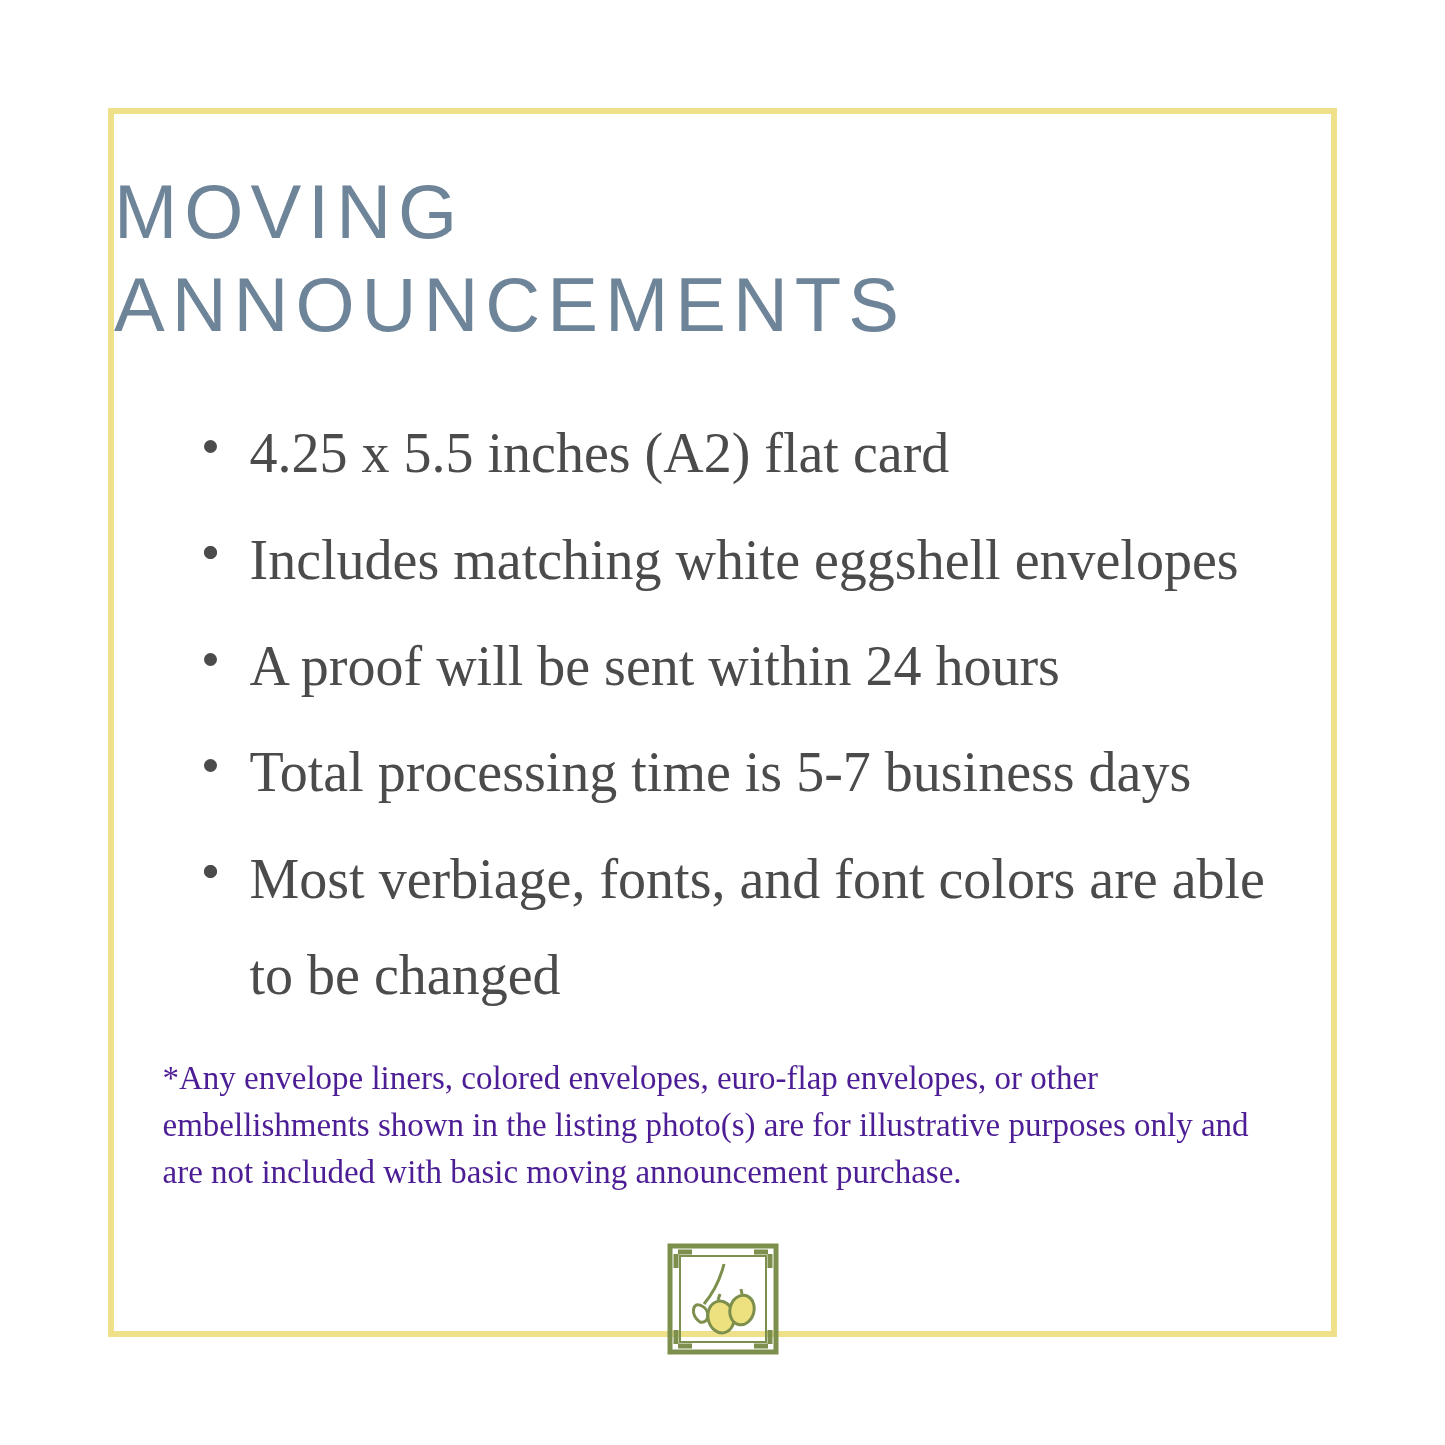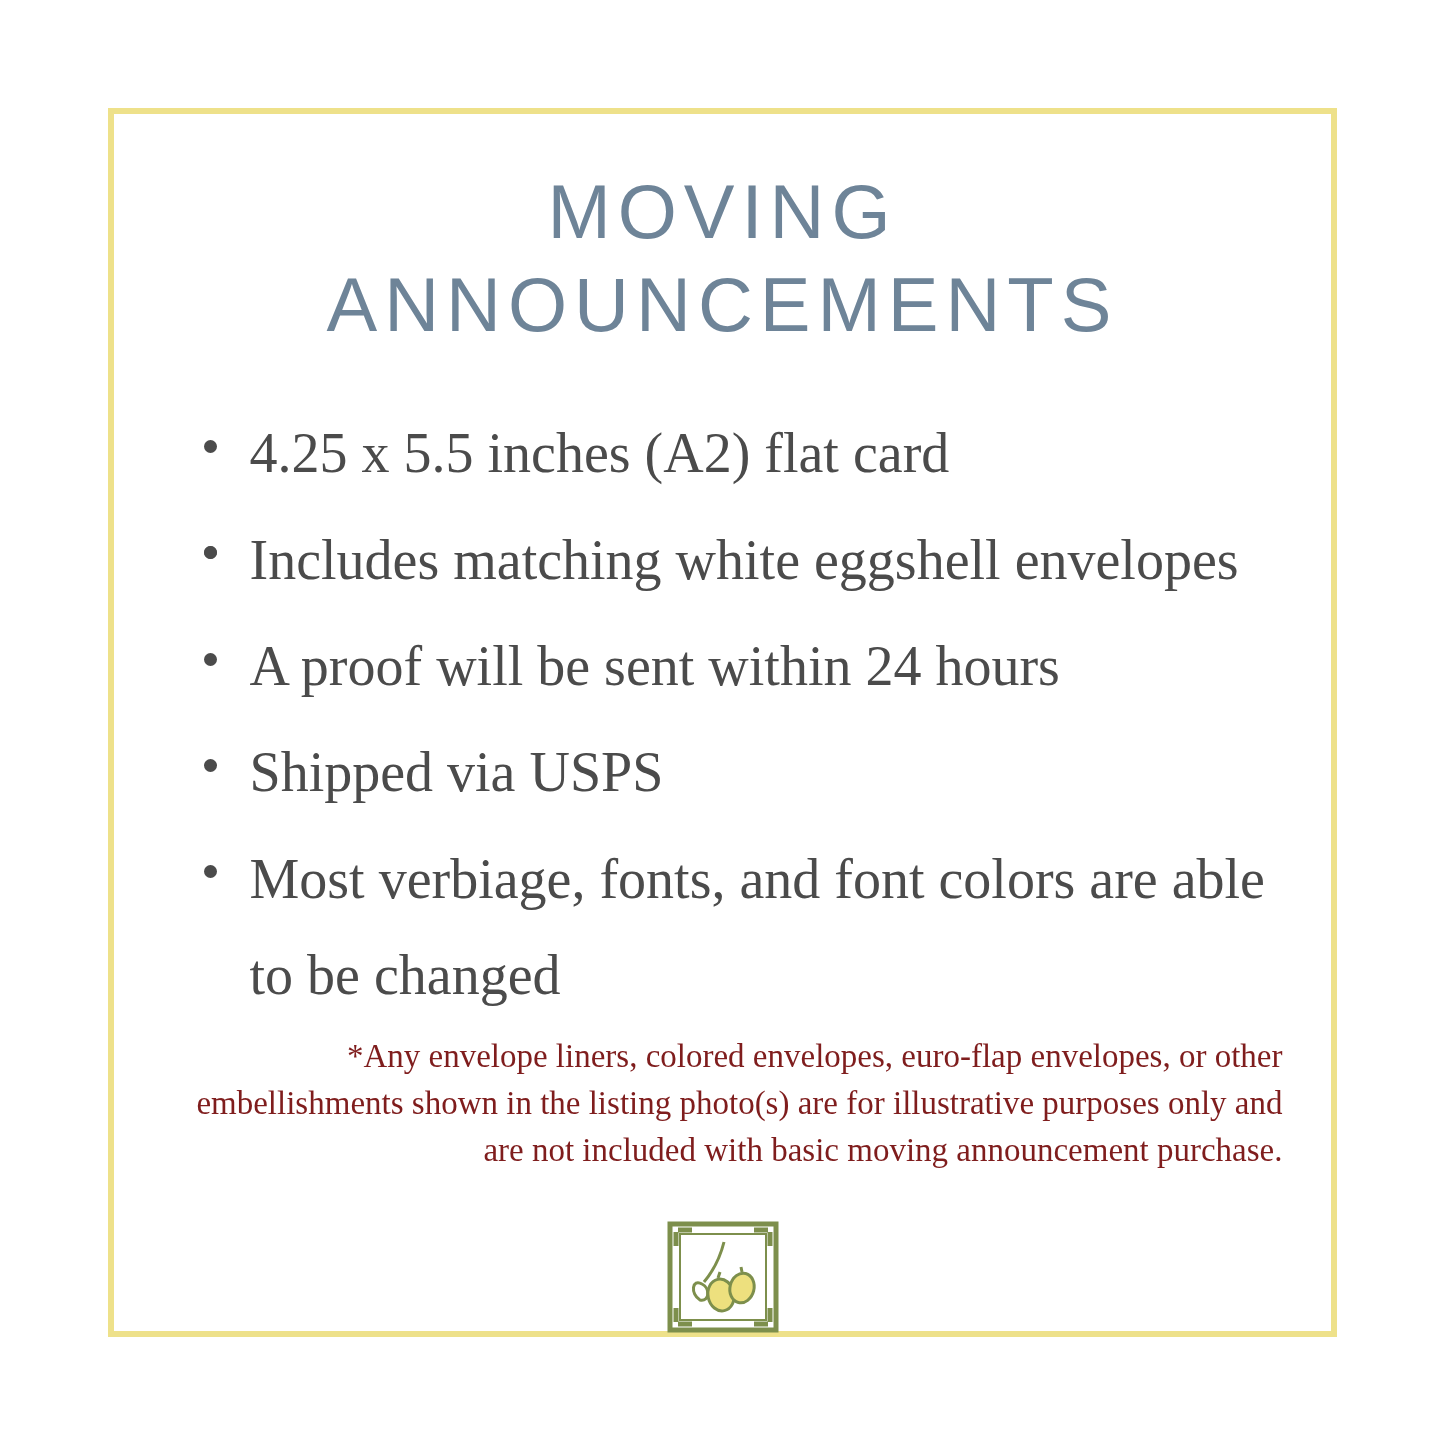--- a/index.html
+++ b/index.html
@@ -23,21 +23,21 @@
     box-sizing: border-box;
     border: 6px solid #EEE18A;
     background: #ffffff;
     display: flex;
     flex-direction: column;
     align-items: center;
   }
 
   .title {
     width: 100%;
-    text-align: center;
+    text-align: left;
     color: #6E8498;
     font-family: "Liberation Sans", sans-serif;
     font-weight: 400;
     font-size: 76px;
     line-height: 1.22;
     letter-spacing: 7px;
     margin-top: 52px;
     text-transform: uppercase;
   }
   .title .line1 { display: block; }
@@ -62,22 +62,23 @@
     left: 26px;
     top: 0.62em;
     width: 13px;
     height: 13px;
     background: #4B4B4B;
     border-radius: 50%;
   }
 
   .disclaimer {
     width: 1120px;
-    text-align: right;
-    color: #7f1d1d;
+    margin-top: 22px;
+    text-align: left;
+    color: #4c1d95;
     font-size: 33px;
     line-height: 1.42;
   }
 
   .logo {
     margin-top: 38px;
     width: 130px;
     height: 130px;
     display: flex;
     align-items: center;
@@ -92,21 +93,22 @@
   <div class="title">
     <span class="line1">Moving</span>
     <span class="line2">Announcements</span>
   </div>
 
   <ul class="specs">
     <li><span class="dot"></span><span>4.25 x 5.5 inches (A2) flat card</span></li>
     <li><span class="dot"></span></li>
     <li><span class="dot"></span><span>Includes matching white eggshell envelopes</span></li>
     <li><span class="dot"></span><span>A proof will be sent within 24 hours</span></li>
-    <li><span class="dot"></span><span>Shipped via USPS</span></li>
+    <li><span class="dot"></span><span>Total processing time is 5-7 business days</span></li>
+    <li><span class="dot"></span></li>
     <li><span class="dot"></span><span>Most verbiage, fonts, and font colors are able to be changed</span></li>
   </ul>
 
   <div class="disclaimer">*Any envelope liners, colored envelopes, euro-flap envelopes, or other embellishments shown in the listing photo(s) are for illustrative purposes only and are not included with basic moving announcement purchase.</div>
 
   <div class="logo">
     <svg width="130" height="130" viewBox="0 0 130 130" aria-hidden="true">
       <rect x="12" y="12" width="106" height="106" fill="none" stroke="#7D8F4C" stroke-width="5"></rect>
       <rect x="22" y="22" width="86" height="86" fill="none" stroke="#7D8F4C" stroke-width="2"></rect>
       <path d="M20 18 L34 18 M18 20 L18 34 M110 18 L96 18 M112 20 L112 34 M20 112 L34 112 M18 110 L18 96 M110 112 L96 112 M112 110 L112 96" stroke="#7D8F4C" stroke-width="5" fill="none"></path>

